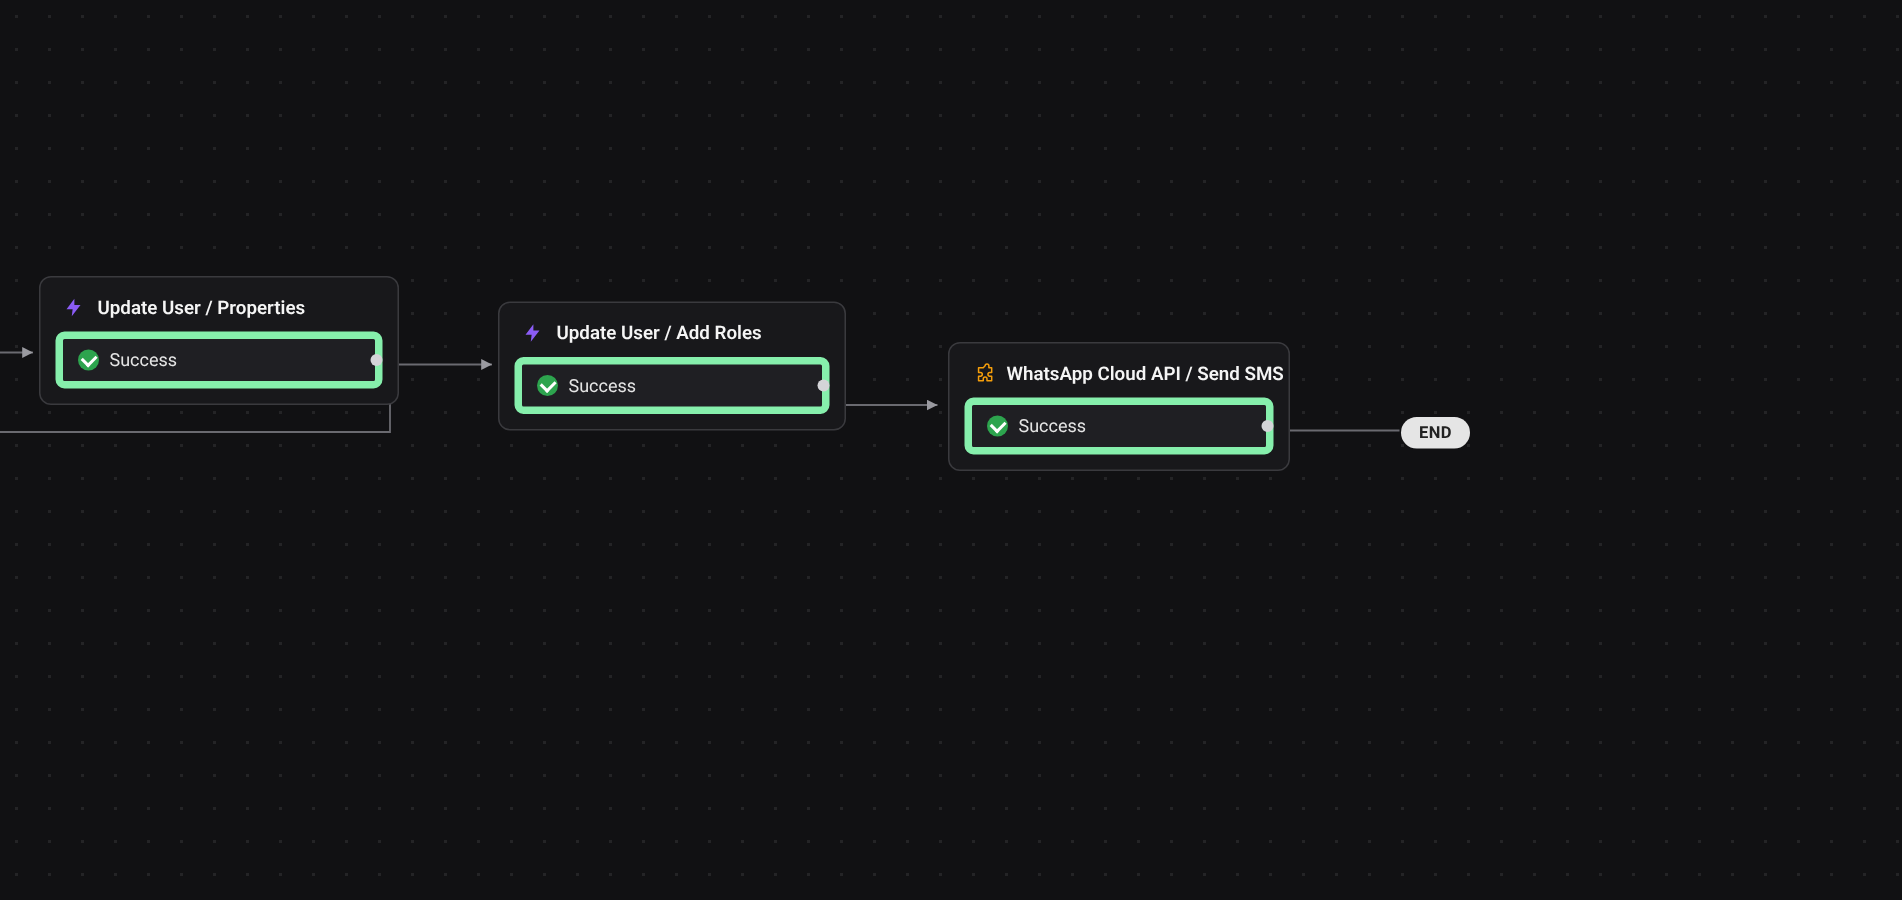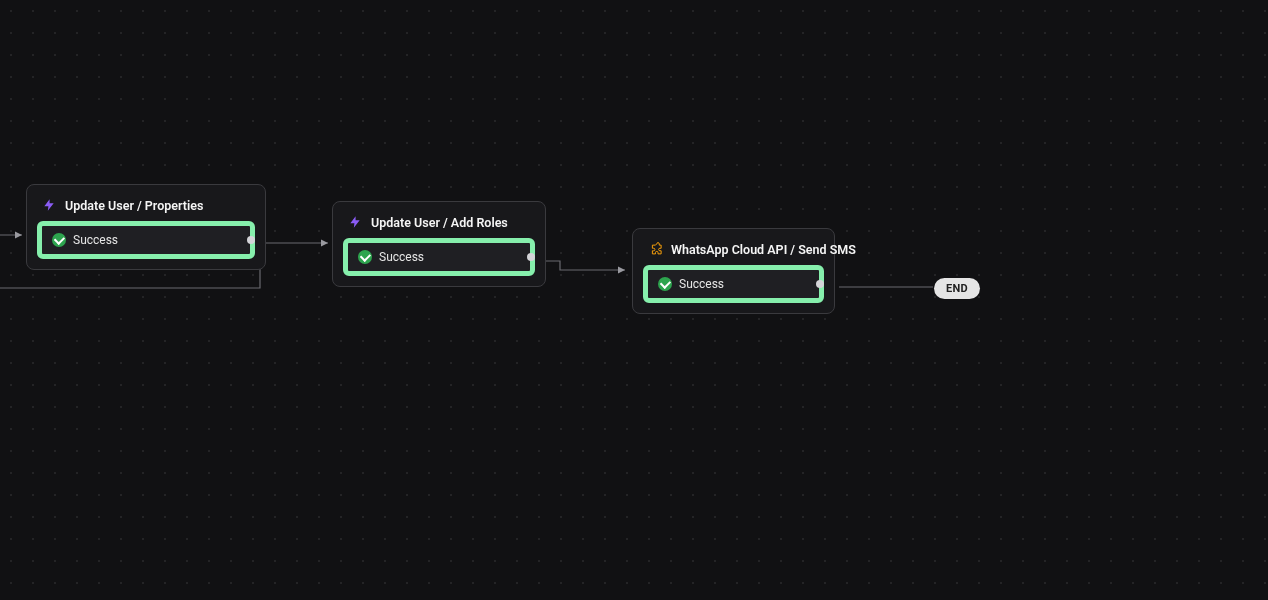--- a/index.html
+++ b/index.html
@@ -151,37 +151,37 @@
       </span>
       <span class="node-title">Update User / Properties</span>
     </div>
     <div class="status-row">
       <span class="check-icon"></span>
       <span class="status-label">Success</span>
       <span class="port-out"></span>
     </div>
   </div>
 
-  <div class="node" style="left:332px; top:201px; width:214px;">
+  <div class="node" style="left:332px; top:201px; width:232px;">
     <div class="node-header">
       <span class="node-icon">
         <svg viewBox="0 0 24 24" width="14" height="14">
             <path d="M13 2 L4 14 H11 L10 22 L20 9 H13 Z" fill="#8b5cf6"></path>
           </svg>
       </span>
       <span class="node-title">Update User / Add Roles</span>
     </div>
     <div class="status-row">
       <span class="check-icon"></span>
       <span class="status-label">Success</span>
       <span class="port-out"></span>
     </div>
   </div>
 
-  <div class="node" style="left:632px; top:228px; width:203px;">
+  <div class="node" style="left:632px; top:228px; width:228px;">
     <div class="node-header">
       <span class="node-icon">
         <svg viewBox="0 0 24 24" width="15" height="15">
           <path d="M14 3 a2 2 0 1 1 4 0 v2 h3 v5 h-2 a2 2 0 1 0 0 4 h2 v5 h-5 v-2 a2 2 0 1 0 -4 0 v2 h-5 v-5 h2 a2 2 0 1 0 0 -4 h-2 v-5 h5 Z" fill="none" stroke="#f59e0b" stroke-width="1.6" stroke-linejoin="round"></path>
         </svg>
       </span>
       <span class="node-title">WhatsApp Cloud API / Send SMS</span>
     </div>
     <div class="status-row">
       <span class="check-icon"></span>

